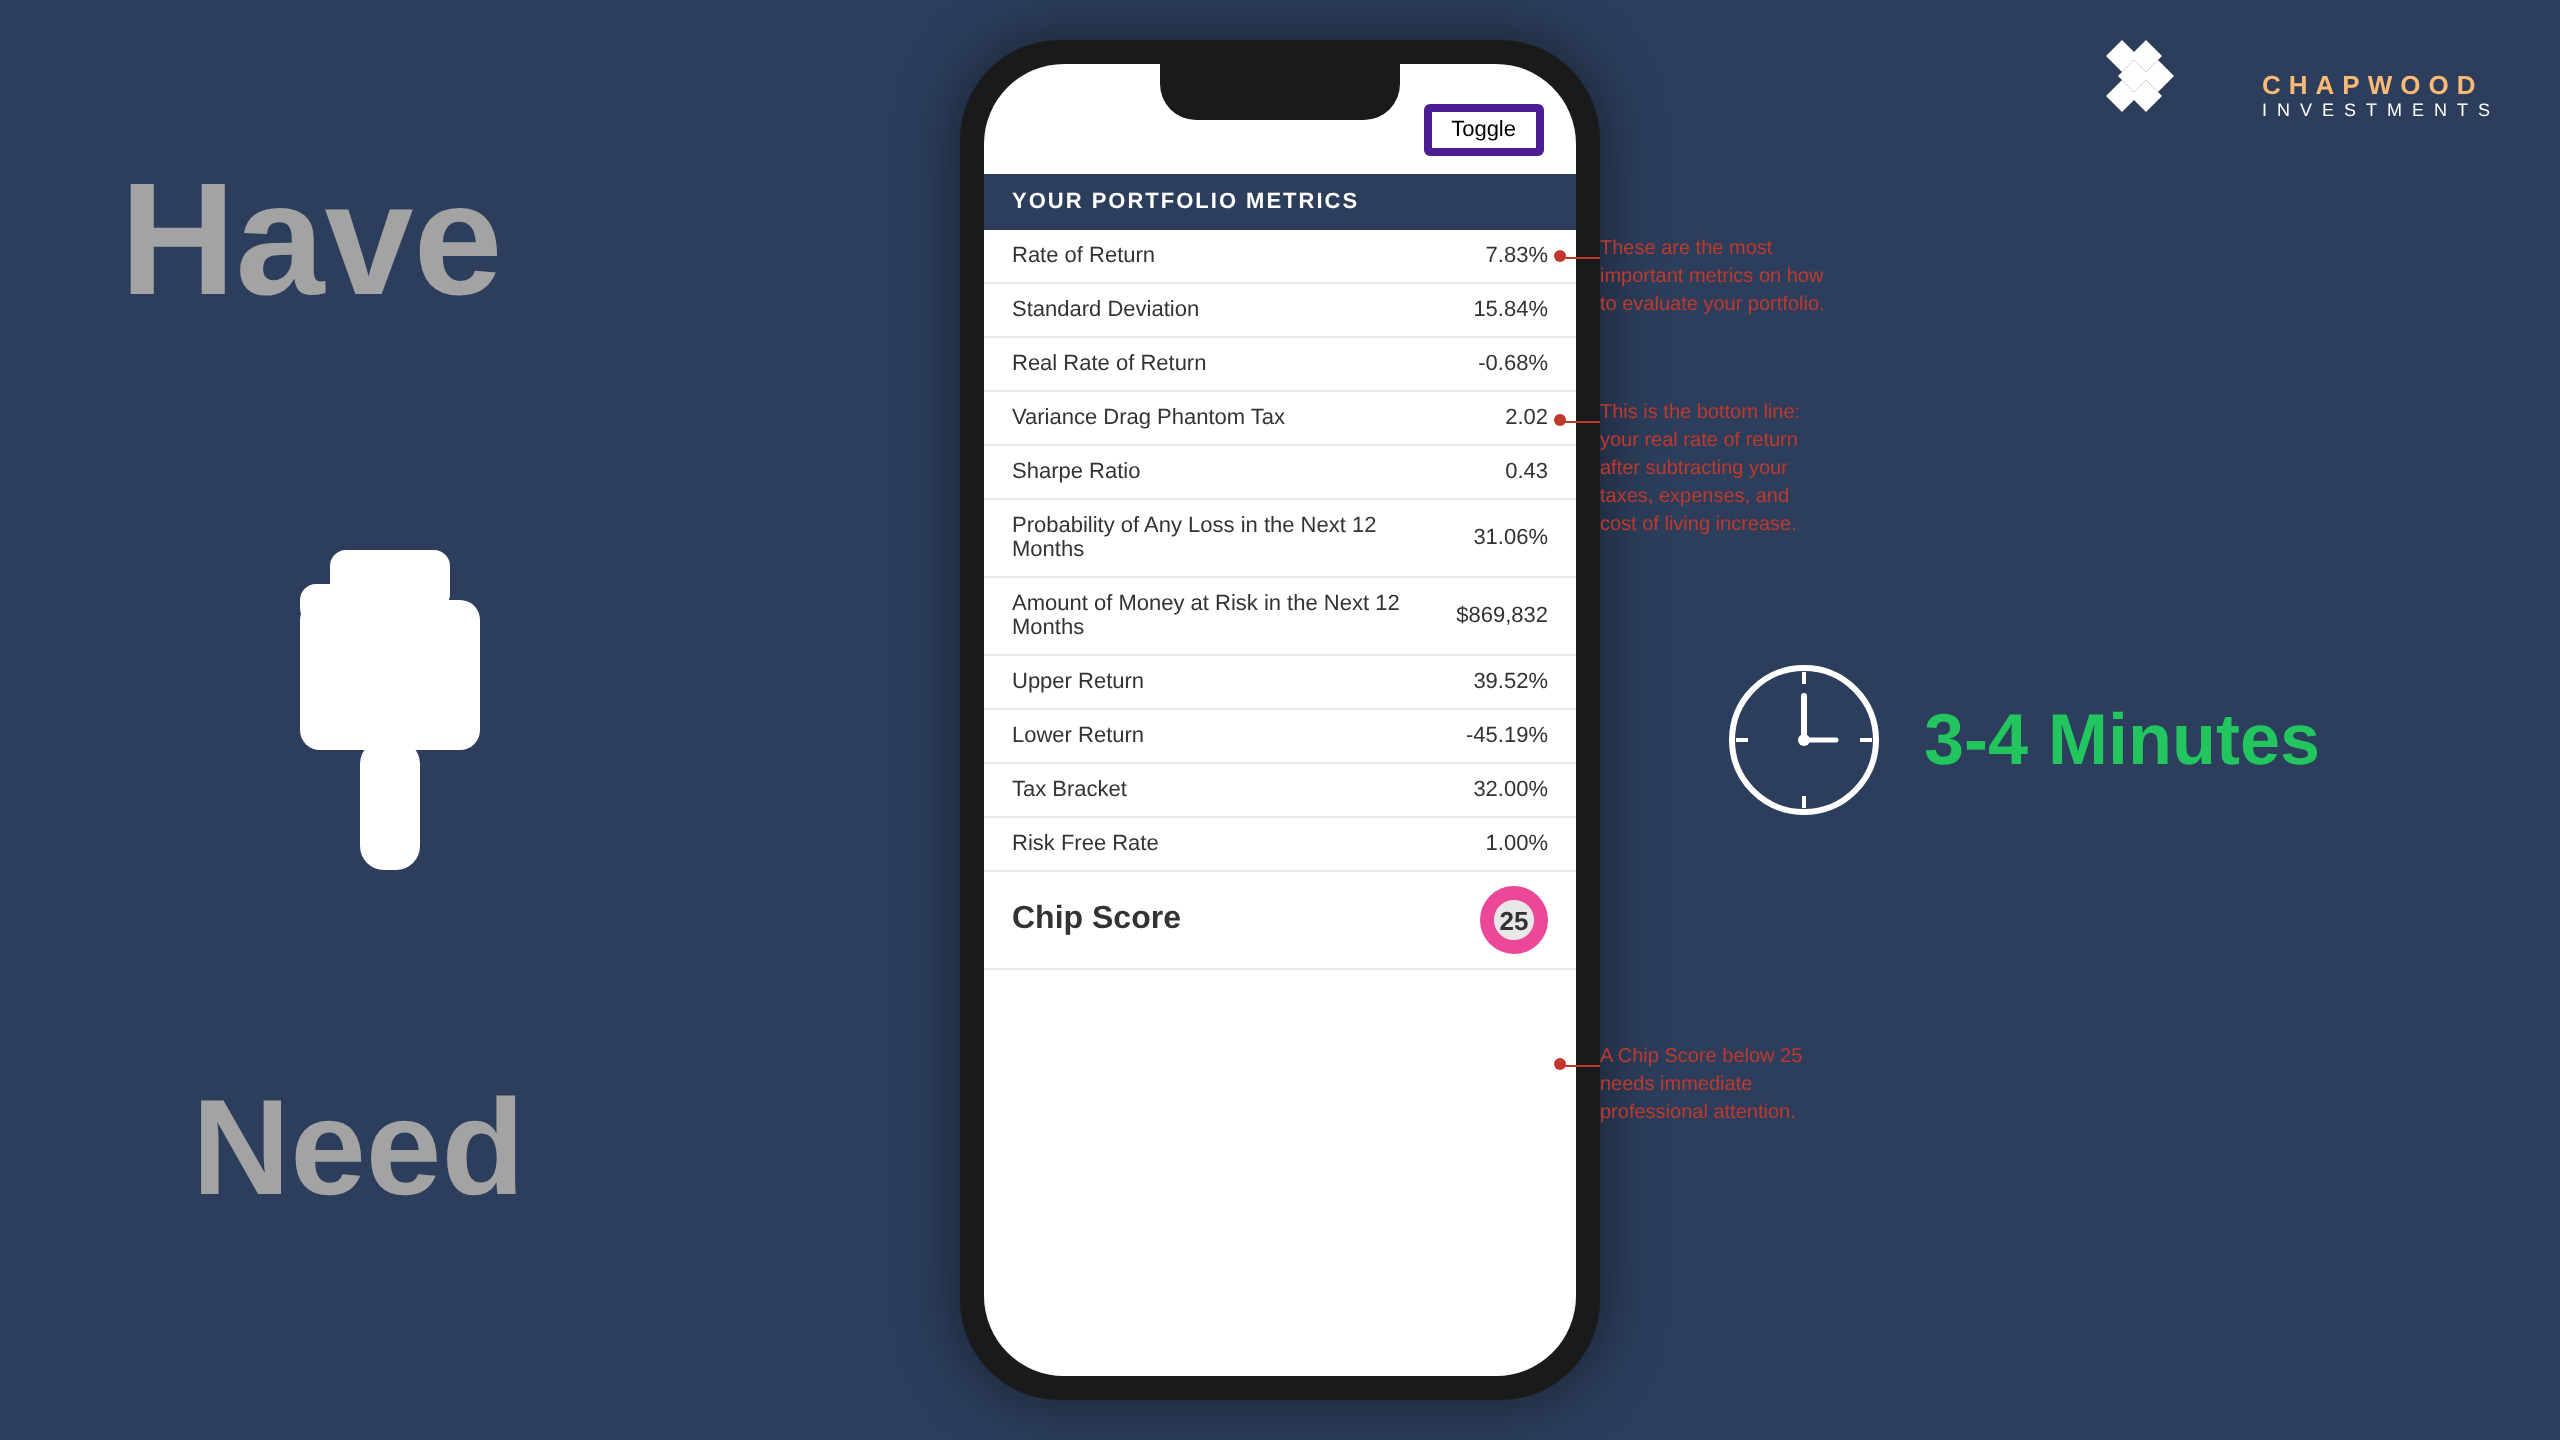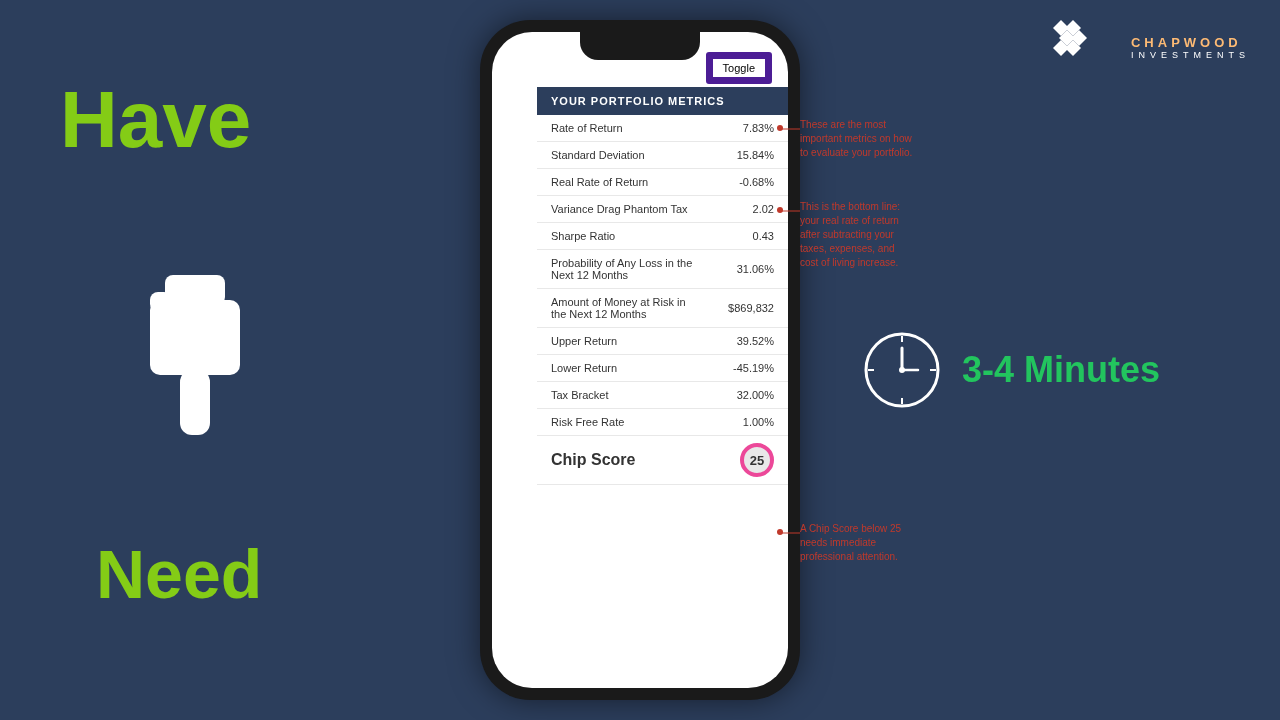--- a/index.html
+++ b/index.html
@@ -10,21 +10,21 @@
       font-family: Arial, sans-serif;
       overflow: hidden;
       position: relative;
     }
 
     
     .left-text {
       position: absolute;
       left: 60px;
       top: 80px;
-      color: #84cc16;
+      color: #a3a3a3;
       text-align: right;
     }
     .left-text .have {
       font-size: 80px;
       font-weight: bold;
       line-height: 1;
     }
     .left-text .need {
       font-size: 68px;
       font-weight: bold;
@@ -123,31 +123,30 @@
       background: white;
       border-radius: 40px;
       overflow: hidden;
       position: relative;
     }
     .phone-toggle-btn {
       position: absolute;
       top: 20px;
       right: 16px;
       background: white;
-      border: 7px solid #4c1d95;
+      border: 4px solid #4c1d95;
       padding: 3px 10px;
       font-size: 11px;
       border-radius: 3px;
       z-index: 5;
     }
     .phone-content {
       padding-top: 55px;
       height: 100%;
       overflow: hidden;
-      padding-left: 45px;
     }
     .metrics-header {
       background: #2c3e5c;
       color: white;
       font-size: 11px;
       font-weight: bold;
       padding: 8px 14px;
       letter-spacing: 1px;
     }
     .metrics-table {
@@ -262,21 +261,21 @@
               <tr>
                 <td>Tax Bracket</td>
                 <td>32.00%</td>
               </tr>
               <tr>
                 <td>Risk Free Rate</td>
                 <td>1.00%</td>
               </tr>
               <tr style="border-bottom: 1px solid rgb(232, 232, 232);">
                 <td style="font-weight: bold; font-size: 16px;">Chip Score</td>
-                <td style="text-align: right;"><span style="display:inline-flex;align-items:center;justify-content:center;width:34px;height:34px;border-radius:50%;background:#e8e8e8;border:4px solid #ec4899;font-weight:bold;font-size:13px;">25</span></td>
+                <td style="text-align: right;"><span style="display:inline-flex;align-items:center;justify-content:center;width:34px;height:34px;border-radius:50%;background:#e8e8e8;border:7px solid #ec4899;font-weight:bold;font-size:13px;">25</span></td>
               </tr>
             </tbody>
         </table>
       </div>
     </div>
   </div>
 </div>
 
 <div style="position:absolute; left:800px; top:118px;">
 

